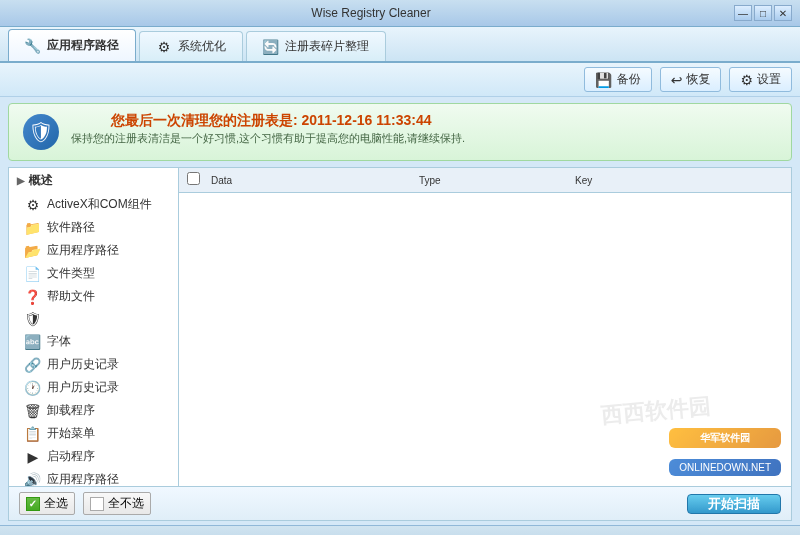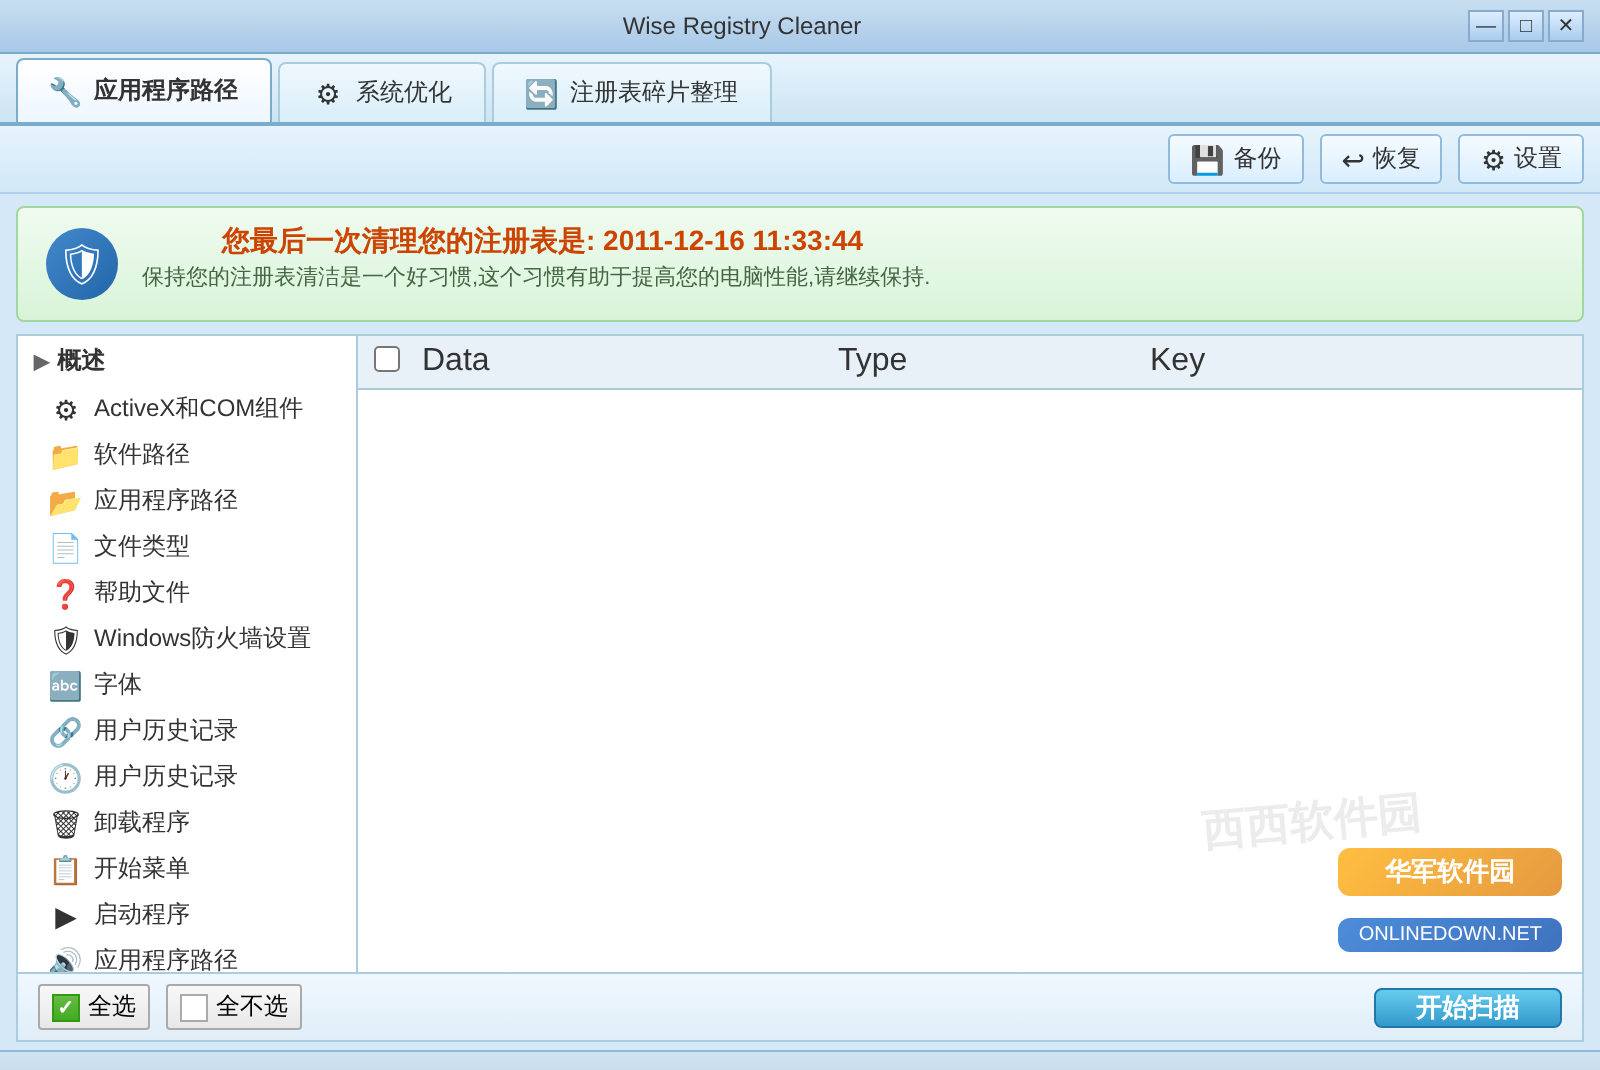--- a/index.html
+++ b/index.html
@@ -209,21 +209,21 @@
       background: #e8f0f8;
       border-bottom: 1px solid #aaccdd;
       padding: 4px 8px;
       gap: 0;
     }
     .col-checkbox { width: 24px; }
     .col-data { flex: 2; }
     .col-type { flex: 1.5; }
     .col-key { flex: 2; }
     .col-header {
-      font-size: 16px;
+      font-size: 10px;
       color: #333;
       font-weight: normal;
     }
     #right-table-body {
       flex: 1;
       position: relative;
       overflow: hidden;
     }
 
     
@@ -367,21 +367,20 @@
     <div class="list-item">
       <span class="list-item-icon">📄</span>
       <span>文件类型</span>
     </div>
     <div class="list-item">
       <span class="list-item-icon">❓</span>
       <span>帮助文件</span>
     </div>
     <div class="list-item">
       <span class="list-item-icon">🛡</span>
-      <span>Windows防火墙设置</span>
     </div>
     <div class="list-item">
       <span class="list-item-icon">🔤</span>
       <span>字体</span>
     </div>
     <div class="list-item">
       <span class="list-item-icon">🔗</span>
       <span>用户历史记录</span>
     </div>
     <div class="list-item">
@@ -415,21 +414,21 @@
       <div class="col-header col-data">Data</div>
       <div class="col-header col-type">Type</div>
       <div class="col-header col-key">Key</div>
     </div>
     <div id="right-table-body">
 
       <div style="position:absolute; bottom:60px; right:80px; opacity:0.12; transform:rotate(-5deg); text-align:center; pointer-events:none;">
         <div style="font-size:22px; color:#666; font-weight:bold;">西西软件园</div>
       </div>
       <div style="position:absolute; bottom:10px; right:10px; pointer-events:none; opacity:0.75;">
-        <div style="background:linear-gradient(135deg,#ffaa00,#dd7700); border-radius:6px; padding:3px 10px; color:white; font-size:13px; font-weight:bold; margin-bottom:2px; text-align:center;">华军软件园</div>
+        <div style="background:linear-gradient(135deg,#ffaa00,#dd7700); border-radius:6px; padding:3px 10px; color:white; font-size:10px; font-weight:bold; margin-bottom:2px; text-align:center;">华军软件园</div>
         <div style="background:linear-gradient(135deg,#1166cc,#0044aa); border-radius:6px; padding:3px 10px; color:white; font-size:10px; text-align:center;margin-top:11px;">ONLINEDOWN.NET</div>
       </div>
     </div>
   </div>
 </div>
 
 <div id="bottom-bar">
   <div class="bottom-left">
     <div class="checkbox-btn">
       <div class="checkbox-tick">✓</div>

